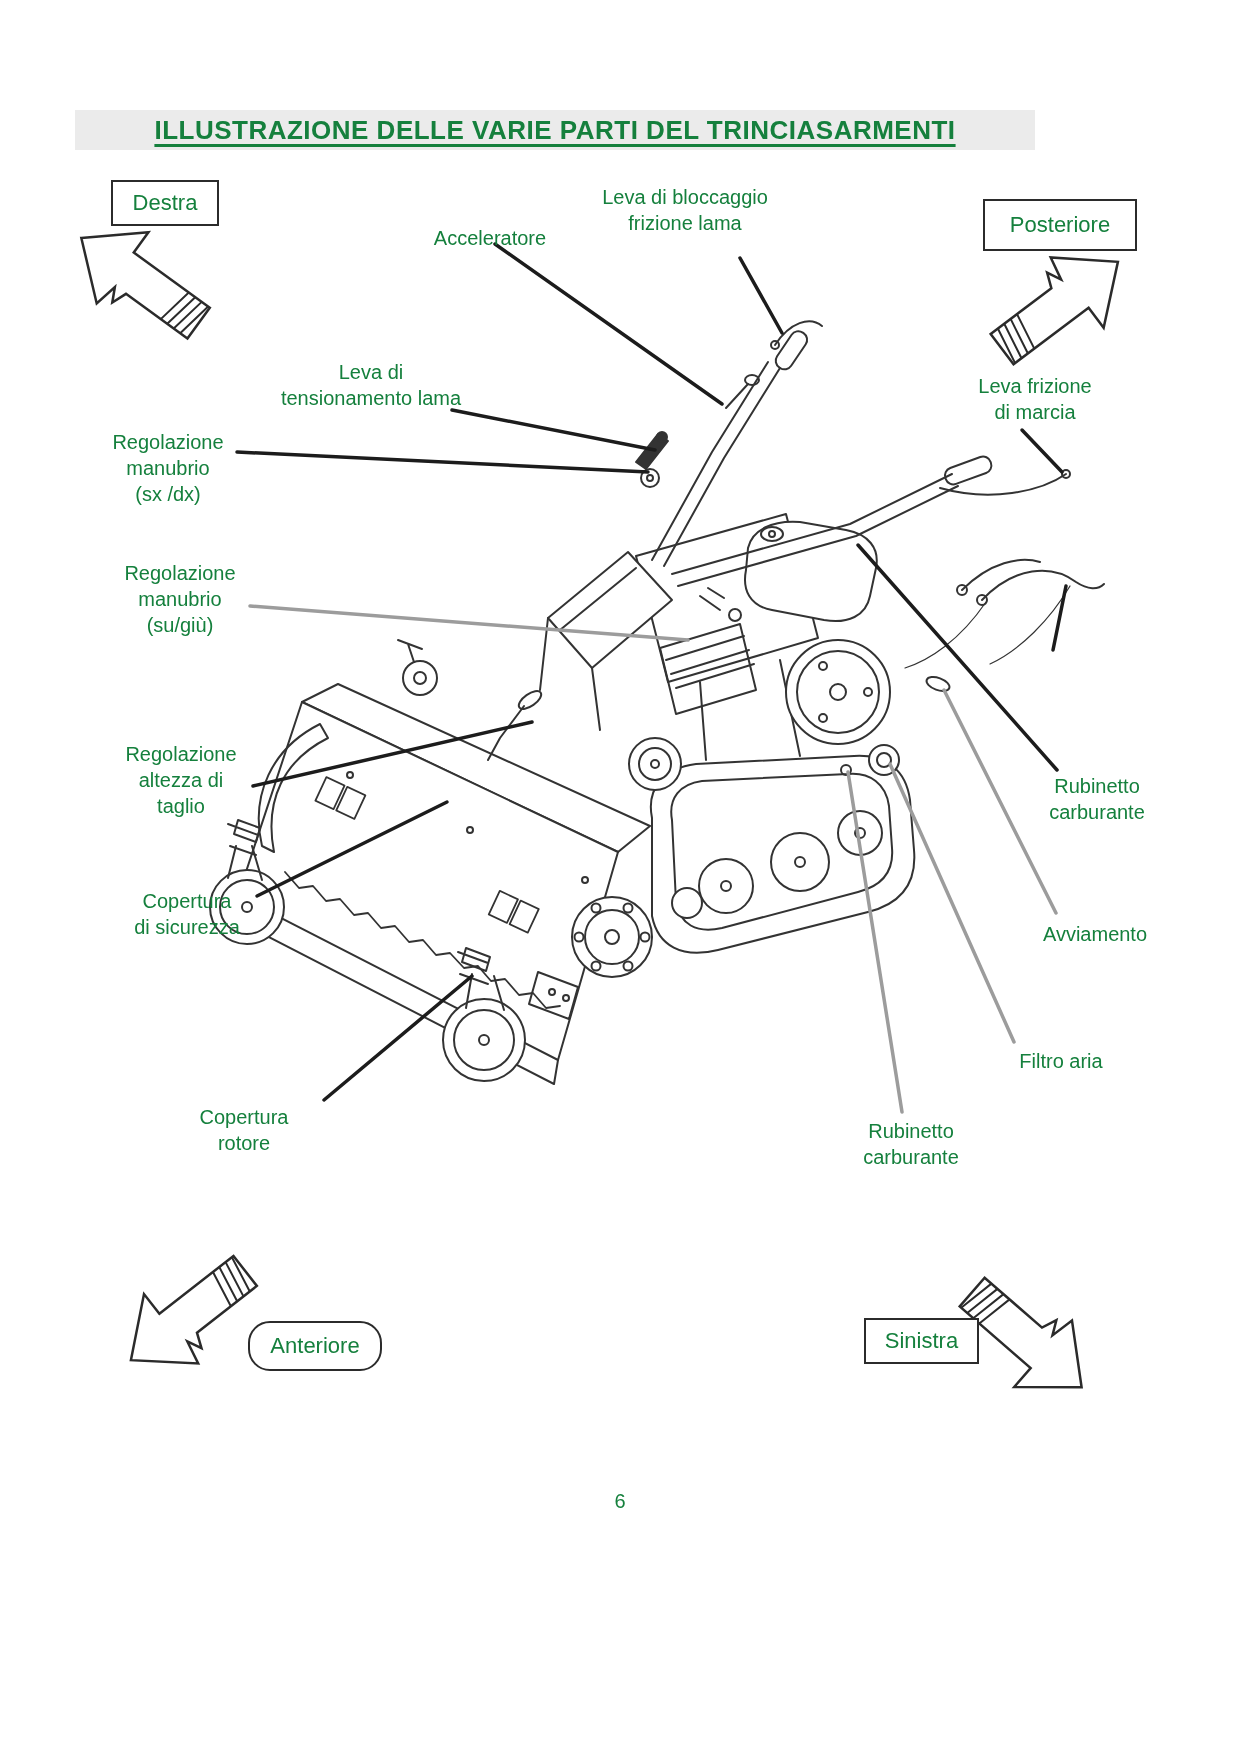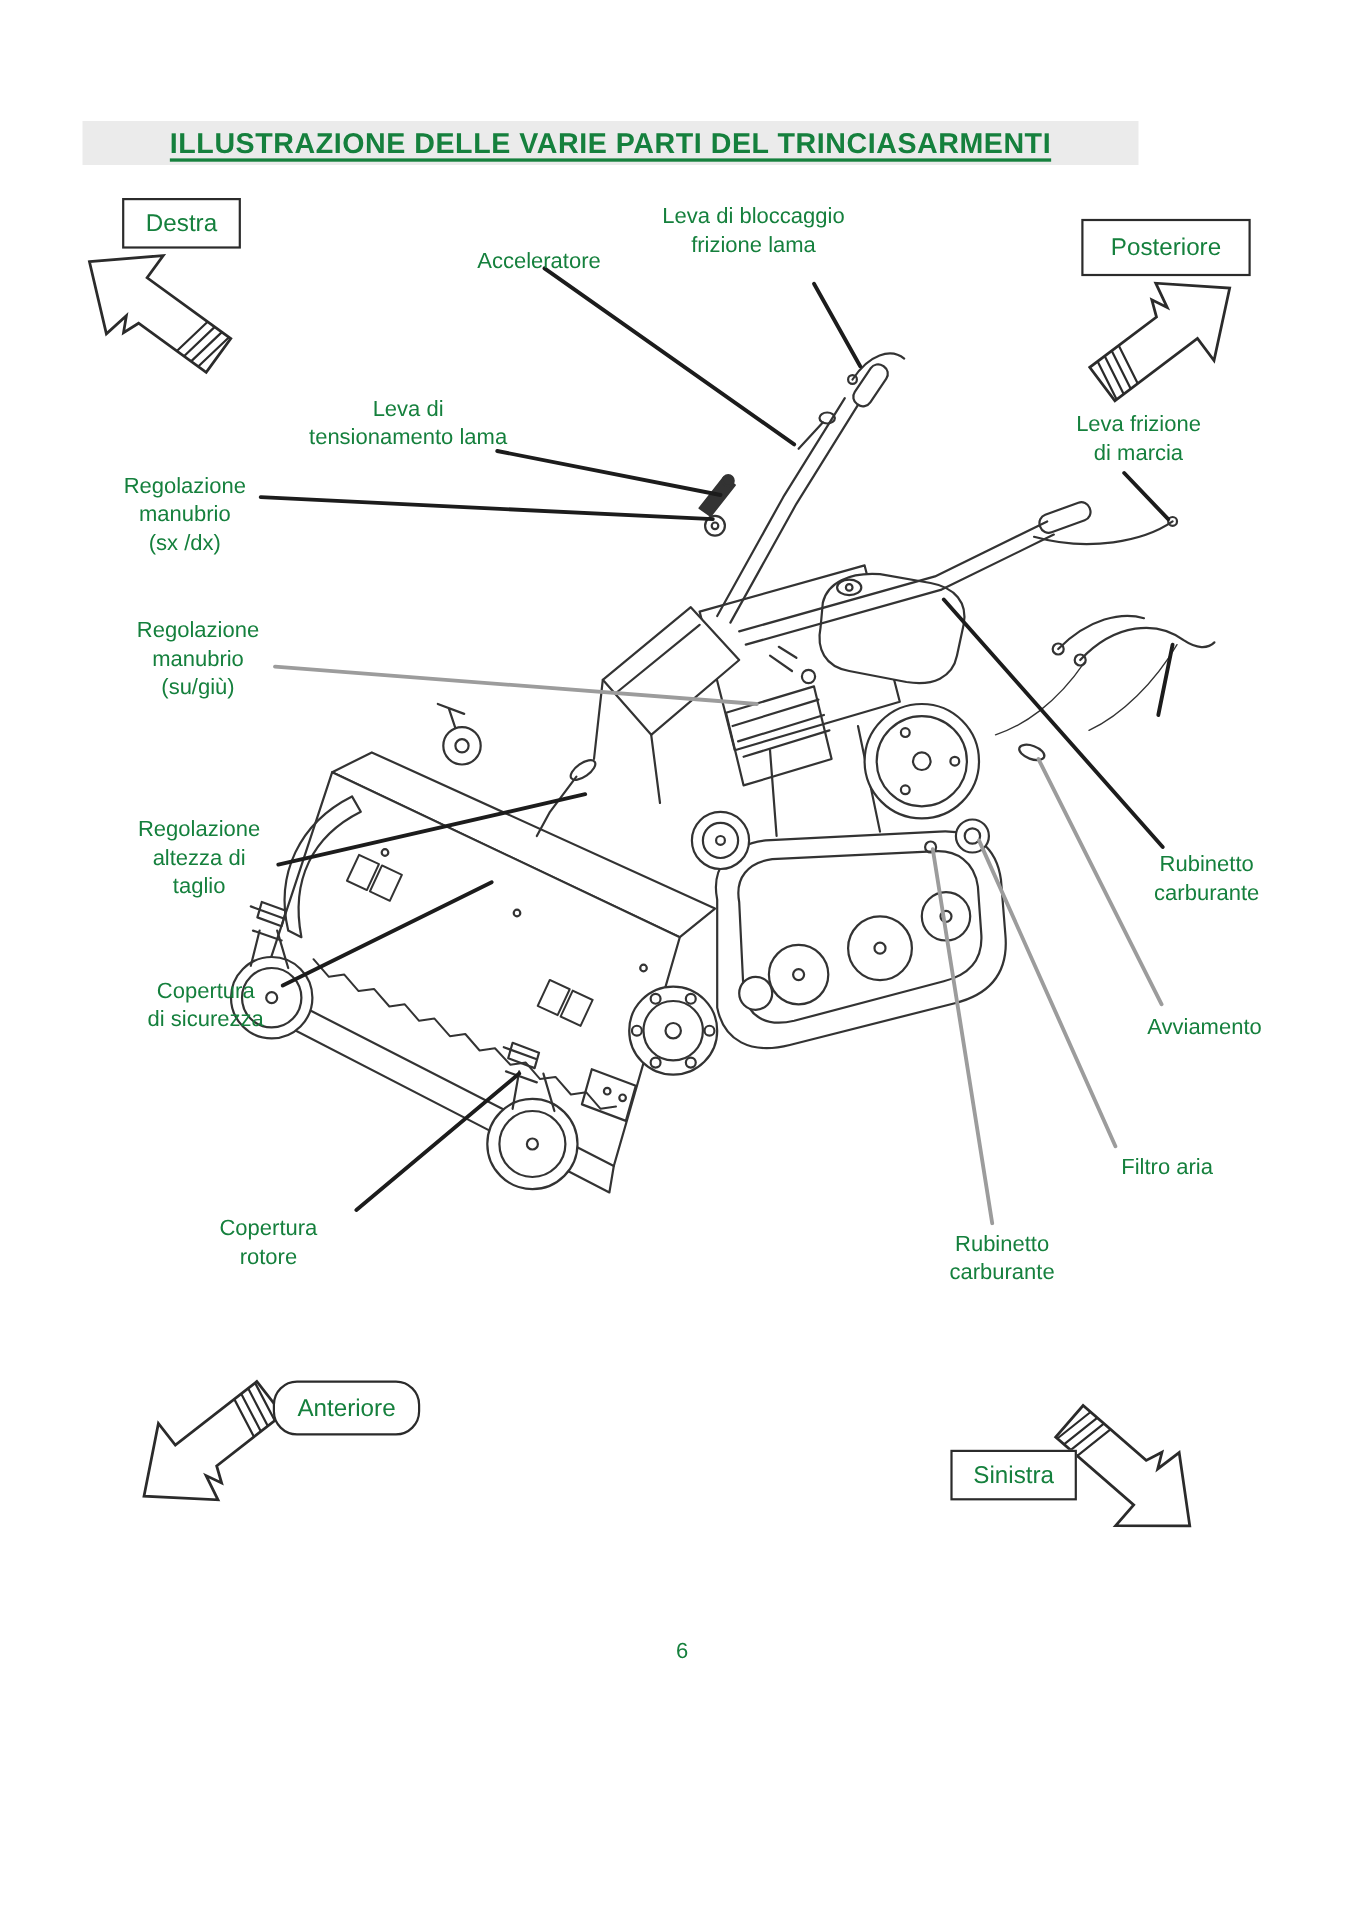--- a/index.html
+++ b/index.html
@@ -18,21 +18,21 @@
     white-space:nowrap;
   }
   .art { position:absolute; left:0; top:0; width:1240px; height:1754px; }
   .dir-box {
     position:absolute; border:2px solid #2b2b2b; background:#fff;
     display:flex; align-items:center; justify-content:center;
     font-size:22px; white-space:nowrap;
   }
   #box-destra     { left:111px; top:180px; width:104px; height:42px; }
   #box-posteriore { left:983px; top:199px; width:150px; height:48px; }
-  #box-anteriore  { left:248px; top:1255px; width:130px; height:46px;border-radius:22px; }
+  #box-anteriore  { left:248px; top:1321px; width:130px; height:46px;border-radius:22px; }
   #box-sinistra   { left:864px; top:1318px; width:111px; height:42px; }
   .plabel { position:absolute; text-align:center; font-size:20px; line-height:26px; }
   .plabel span { display:block; white-space:nowrap; }
   #lb-acceleratore { left:390px; top:225px; width:200px; }
   #lb-bloccaggio   { left:575px; top:184px; width:220px; }
   #lb-tensionamento{ left:261px; top:359px; width:220px; }
   #lb-sxdx         { left:68px;  top:429px; width:200px; }
   #lb-sugiu        { left:80px;  top:560px; width:200px; }
   #lb-marcia       { left:935px; top:373px; width:200px; }
   #lb-laterali     { left:982px; top:654px; width:200px; }

